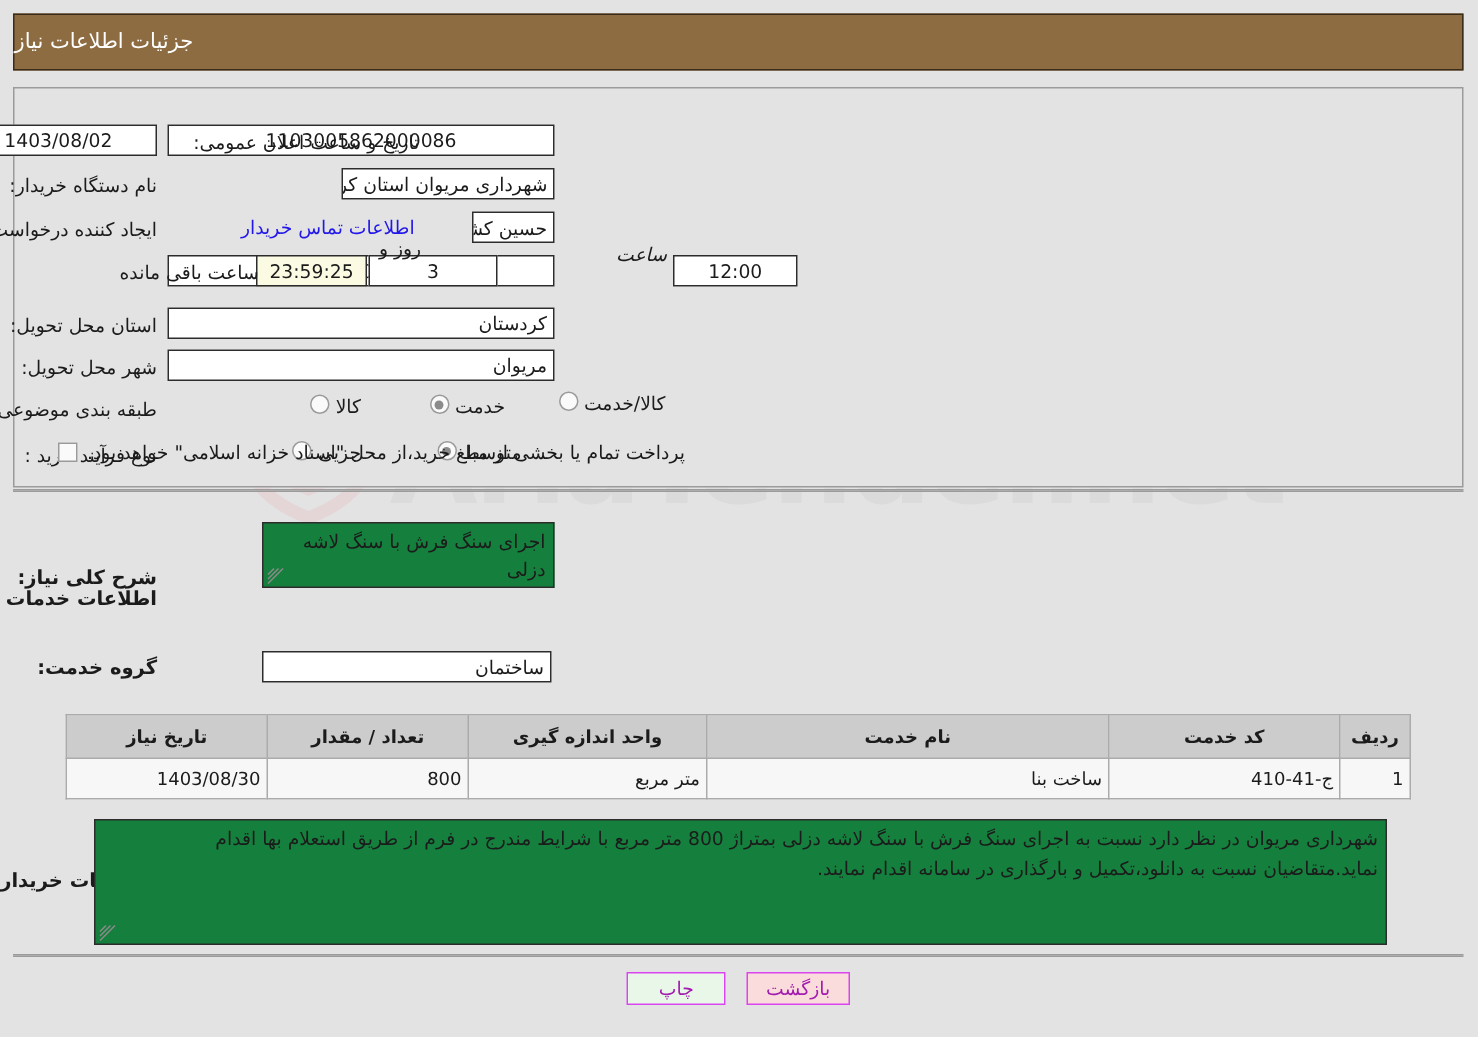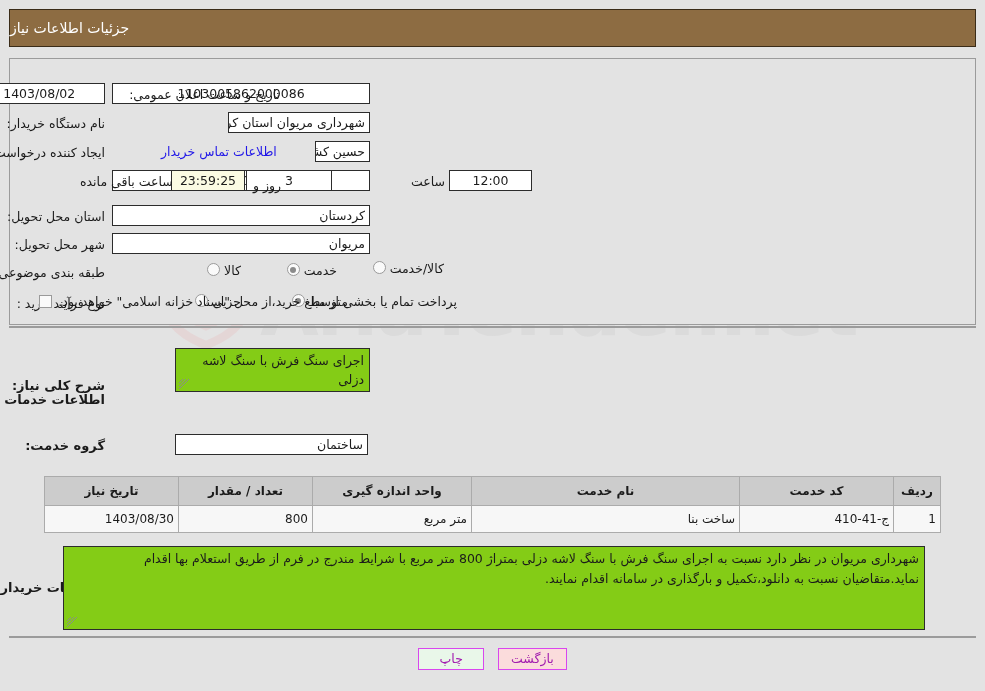--- a/index.html
+++ b/index.html
@@ -195,21 +195,21 @@
     background: #fafafa;
     box-sizing: border-box;
     flex: none;
   }
 
   
   .ta {
     position: absolute;
     box-sizing: border-box;
     border: 1px solid #2c2c2c;
-    background: #84cc16;
+    background: #15803d;
     font-size: 12.5px;
     line-height: 19px;
     color: #1b1b1b;
     padding: 2px 5px;
     text-align: right;
     overflow: hidden;
     direction: rtl;
   }
   .ta .grip {
     position: absolute;
@@ -314,24 +314,24 @@
   <div class="fld ltr" style="right:880px; top:83px; width:180px; left:105px;">11:25 - 1403/08/02</div>
 
   <div class="lbl" style="right:880px; top:116px;">نام دستگاه خریدار:</div>
   <div class="fld" style="right:615px; top:112px; left:228px;">شهرداری مریوان استان کردستان</div>
 
   <div class="lbl" style="right:880px; top:145px;">ایجاد کننده درخواست:</div>
   <div class="fld" style="right:615px; top:141px; left:315px;">حسین کشور دوست کارپرداز شهرداری مریوان استان کردستان</div>
   <a class="link" style="left:161px; top:144px;" href="#">اطلاعات تماس خریدار</a>
 
   <div class="fld ltr" style="right:615px; top:170px; width:258px;">1403/08/06</div>
-  <div class="lbl" style="right:540px; top:174px;">ساعت</div>
+  <div class="lbl" style="right:540px; top:162px;font-style:italic;">ساعت</div>
   <div class="fld ltr" style="right:453px; top:170px; width:83px;">12:00</div>
   <div class="fld ltr" style="right:653px; top:170px; left:286px; width:86px;">3</div>
-  <div class="lbl" style="left:253px; top:178px;">روز و</div>
+  <div class="lbl" style="left:253px; top:158px;">روز و</div>
   <div class="fld timer" style="left:171px; top:170px; width:74px;">23:59:25</div>
   <div class="lbl" style="left:80px; top:174px;">ساعت باقی مانده</div>
 
   <div class="lbl" style="right:880px; top:209px;">استان محل تحویل:</div>
   <div class="fld" style="right:615px; top:205px; width:258px;">کردستان</div>
 
   <div class="lbl" style="right:880px; top:237px;">شهر محل تحویل:</div>
   <div class="fld" style="right:615px; top:233px; width:258px;">مریوان</div>
 
   <div class="lbl" style="right:880px; top:265px;">طبقه بندی موضوعی:</div>

